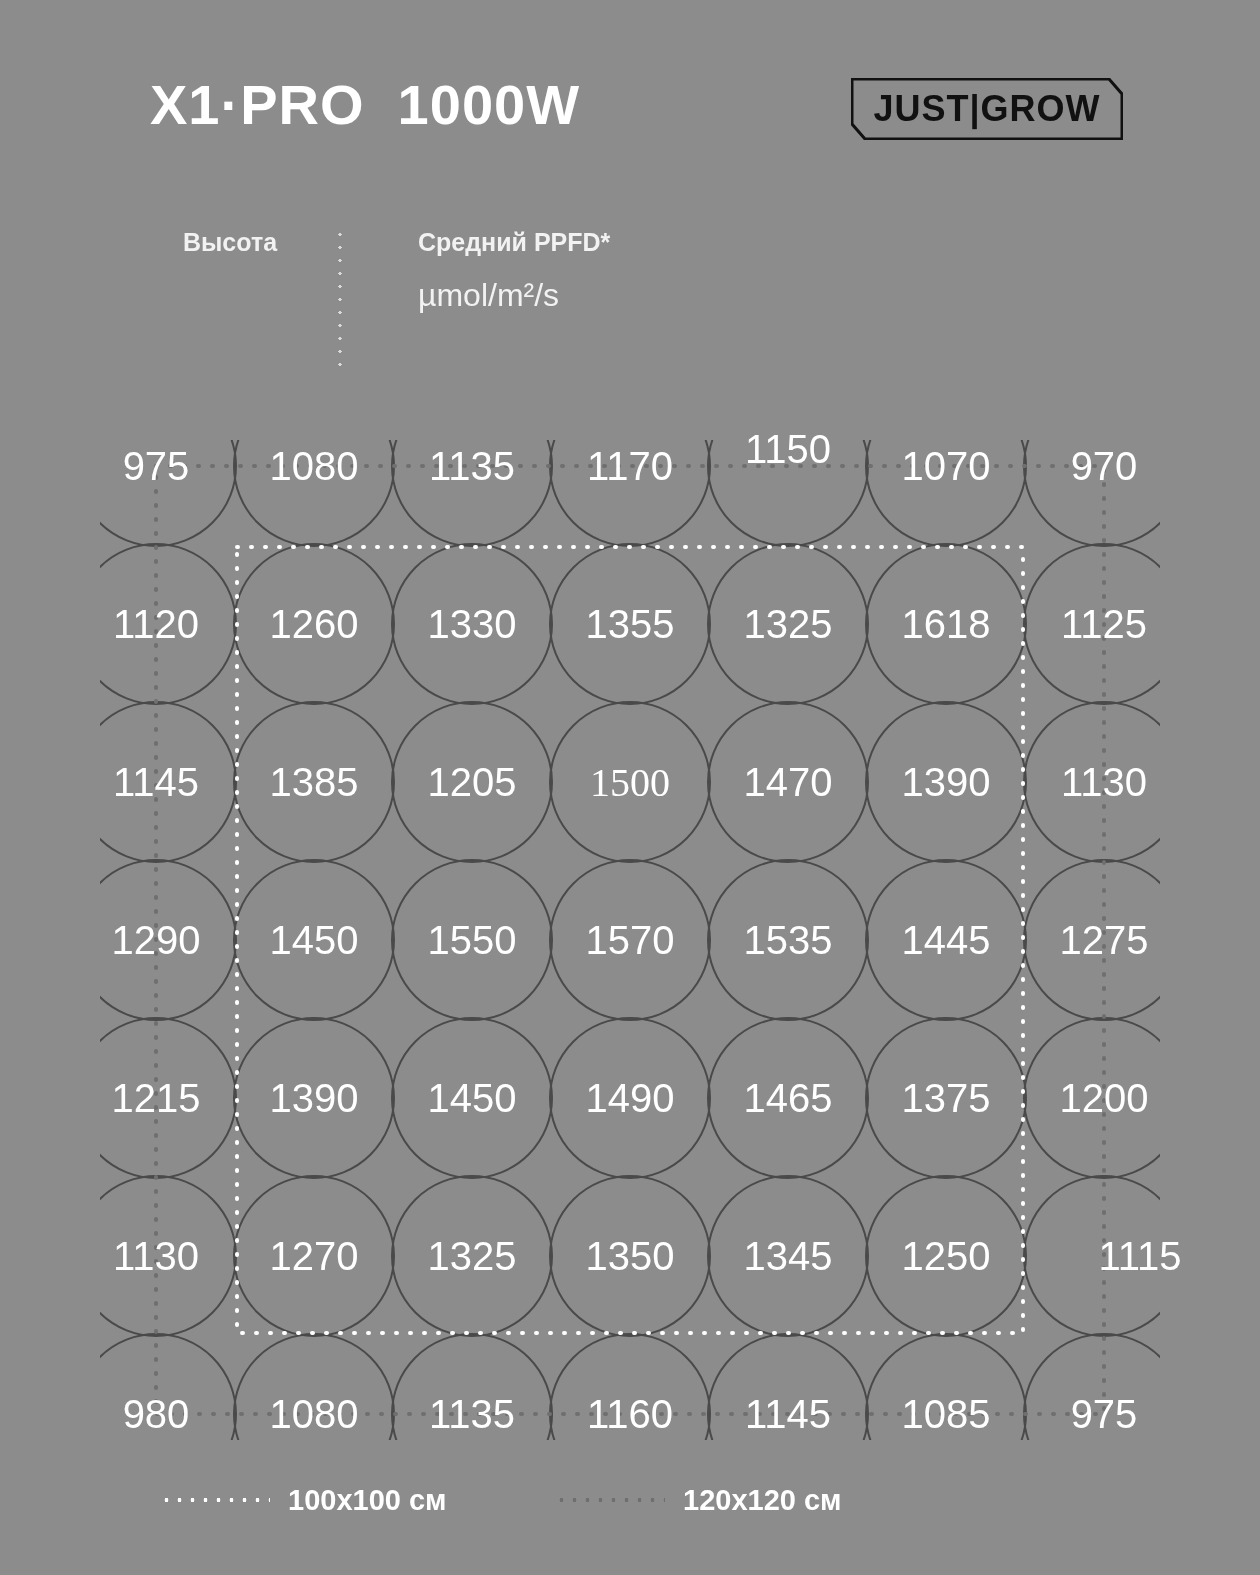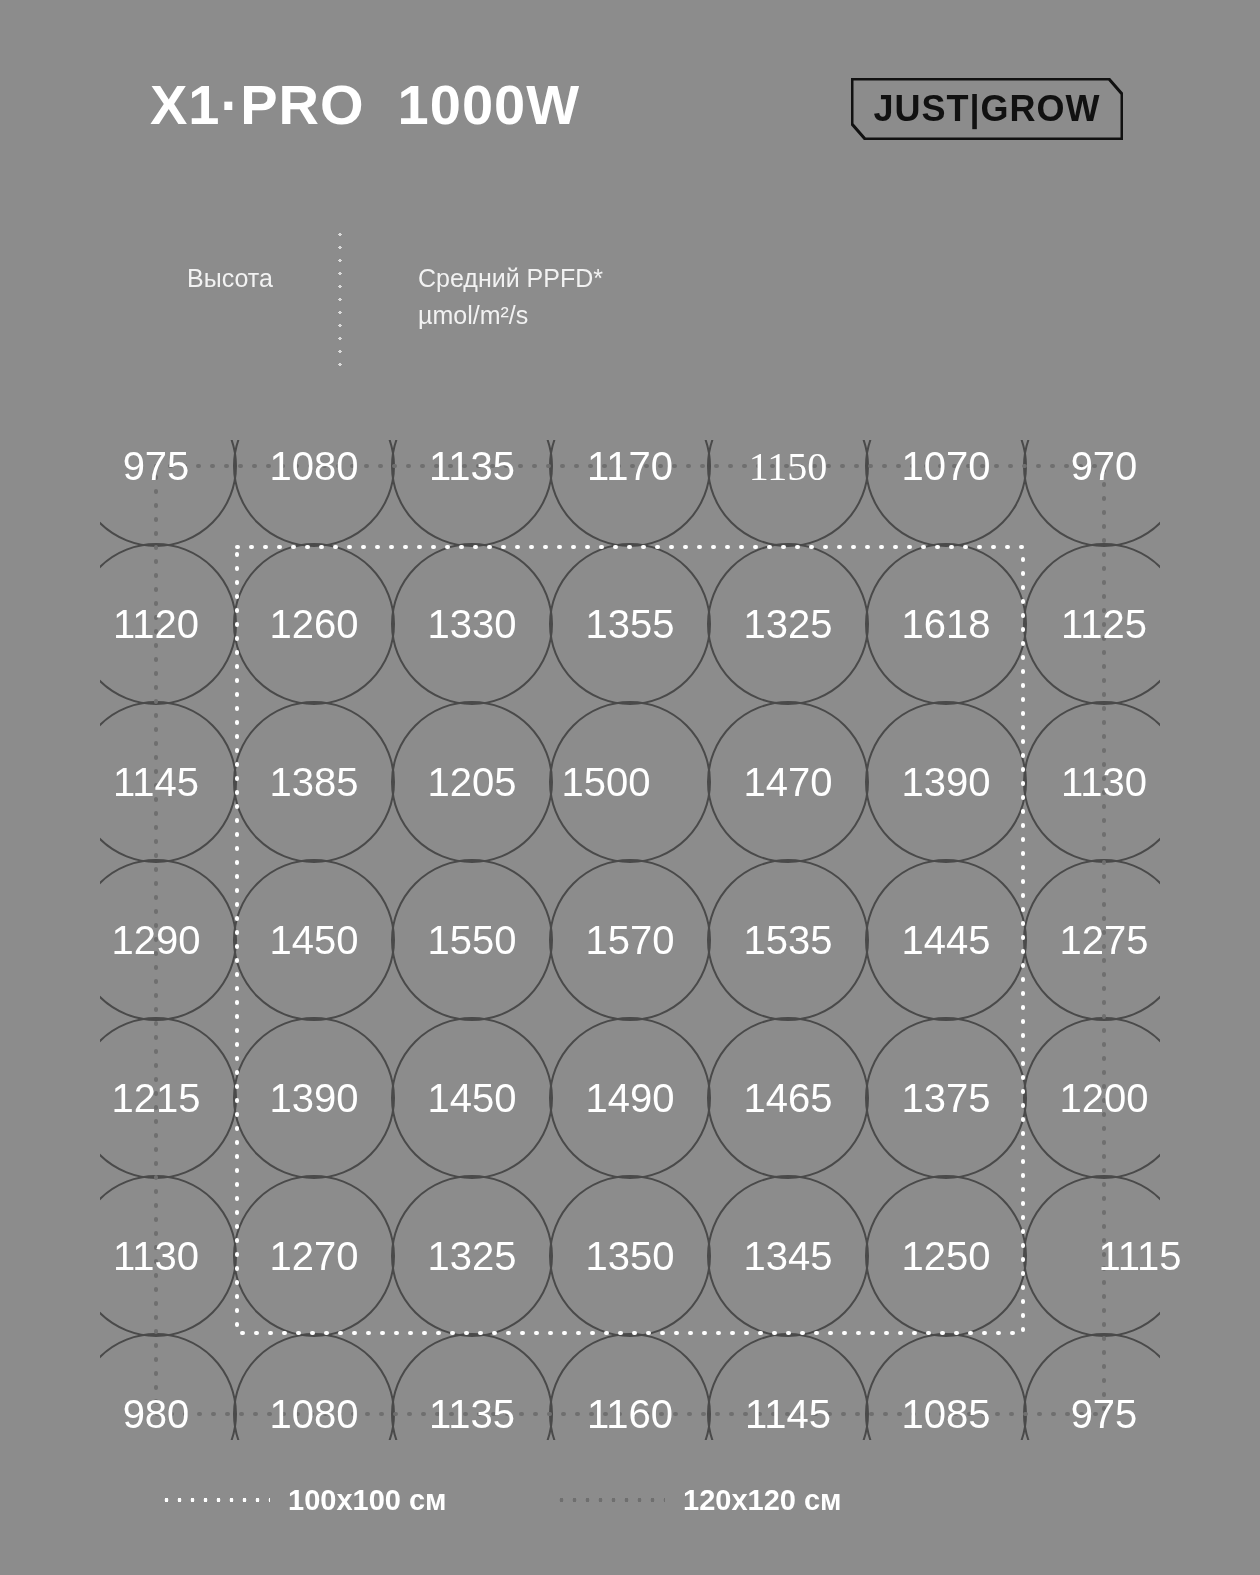--- a/index.html
+++ b/index.html
@@ -60,41 +60,40 @@
   #stats {
     position: absolute;
     top: 228px;
     left: 150px;
     width: 520px;
     height: 170px;
   }
   .stat-label {
     font-size: 25px;
     color: #f2f2f2;
-    font-weight: normal;
-    white-space: nowrap;
-    margin-top: 36px;
+    font-weight: bold;
+    white-space: nowrap;
   }
   .stat-value {
     font-size: 48px;
     font-weight: bold;
     color: #ffffff;
     line-height: 1.05;
     white-space: nowrap;
   }
   .stat-unit-inline {
     font-size: 25px;
     font-weight: normal;
     margin-left: 8px;
     color: #ffffff;
   }
   .stat-unit {
-    font-size: 25px;
+    font-size: 32px;
     color: #f2f2f2;
-    margin-top: 8px;
+    margin-top: 20px;
     white-space: nowrap;
   }
   #stat-height {
     position: absolute;
     left: 0;
     top: 0;
     text-align: center;
     width: 160px;
   }
   #stat-divider {
@@ -250,34 +249,34 @@
         <circle cx="1004" cy="974" r="80"></circle>
       </g>
     <rect id="box-120" x="56" y="26" width="948" height="948" fill="none" stroke="#6f6f6f" stroke-width="4" stroke-linecap="round" stroke-dasharray="1 13"></rect>
     <rect id="box-100" x="137" y="107" width="786" height="786" fill="none" stroke="#ffffff" stroke-width="4" stroke-linecap="round" stroke-dasharray="1 13"></rect>
   </svg>
   <div id="cell-layer">
       <div class="cell-value" style="left: 56px; top: 26px;">975</div>
       <div class="cell-value" style="left: 214px; top: 26px;">1080</div>
       <div class="cell-value" style="left: 372px; top: 26px;">1135</div>
       <div class="cell-value" style="left: 530px; top: 26px;">1170</div>
-      <div class="cell-value" style="left: 688px; top: 26px; font-family: Liberation Serif, serif;">1150</div>
+      <div class="cell-value" style="left: 688px; top: 9px;">1150</div>
       <div class="cell-value" style="left: 846px; top: 26px;">1070</div>
       <div class="cell-value" style="left: 1004px; top: 26px;">970</div>
       <div class="cell-value" style="left: 56px; top: 184px;">1120</div>
       <div class="cell-value" style="left: 214px; top: 184px;">1260</div>
       <div class="cell-value" style="left: 372px; top: 184px;">1330</div>
       <div class="cell-value" style="left: 530px; top: 184px;">1355</div>
       <div class="cell-value" style="left: 688px; top: 184px;">1325</div>
       <div class="cell-value" style="left: 846px; top: 184px;">1618</div>
       <div class="cell-value" style="left: 1004px; top: 184px;">1125</div>
       <div class="cell-value" style="left: 56px; top: 342px;">1145</div>
       <div class="cell-value" style="left: 214px; top: 342px;">1385</div>
       <div class="cell-value" style="left: 372px; top: 342px;">1205</div>
-      <div class="cell-value" style="left: 506px; top: 342px;">1500</div>
+      <div class="cell-value" style="left: 530px; top: 342px; font-family: Liberation Serif, serif;">1500</div>
       <div class="cell-value" style="left: 688px; top: 342px;">1470</div>
       <div class="cell-value" style="left: 846px; top: 342px;">1390</div>
       <div class="cell-value" style="left: 1004px; top: 342px;">1130</div>
       <div class="cell-value" style="left: 56px; top: 500px;">1290</div>
       <div class="cell-value" style="left: 214px; top: 500px;">1450</div>
       <div class="cell-value" style="left: 372px; top: 500px;">1550</div>
       <div class="cell-value" style="left: 530px; top: 500px;">1570</div>
       <div class="cell-value" style="left: 688px; top: 500px;">1535</div>
       <div class="cell-value" style="left: 846px; top: 500px;">1445</div>
       <div class="cell-value" style="left: 1004px; top: 500px;">1275</div>

